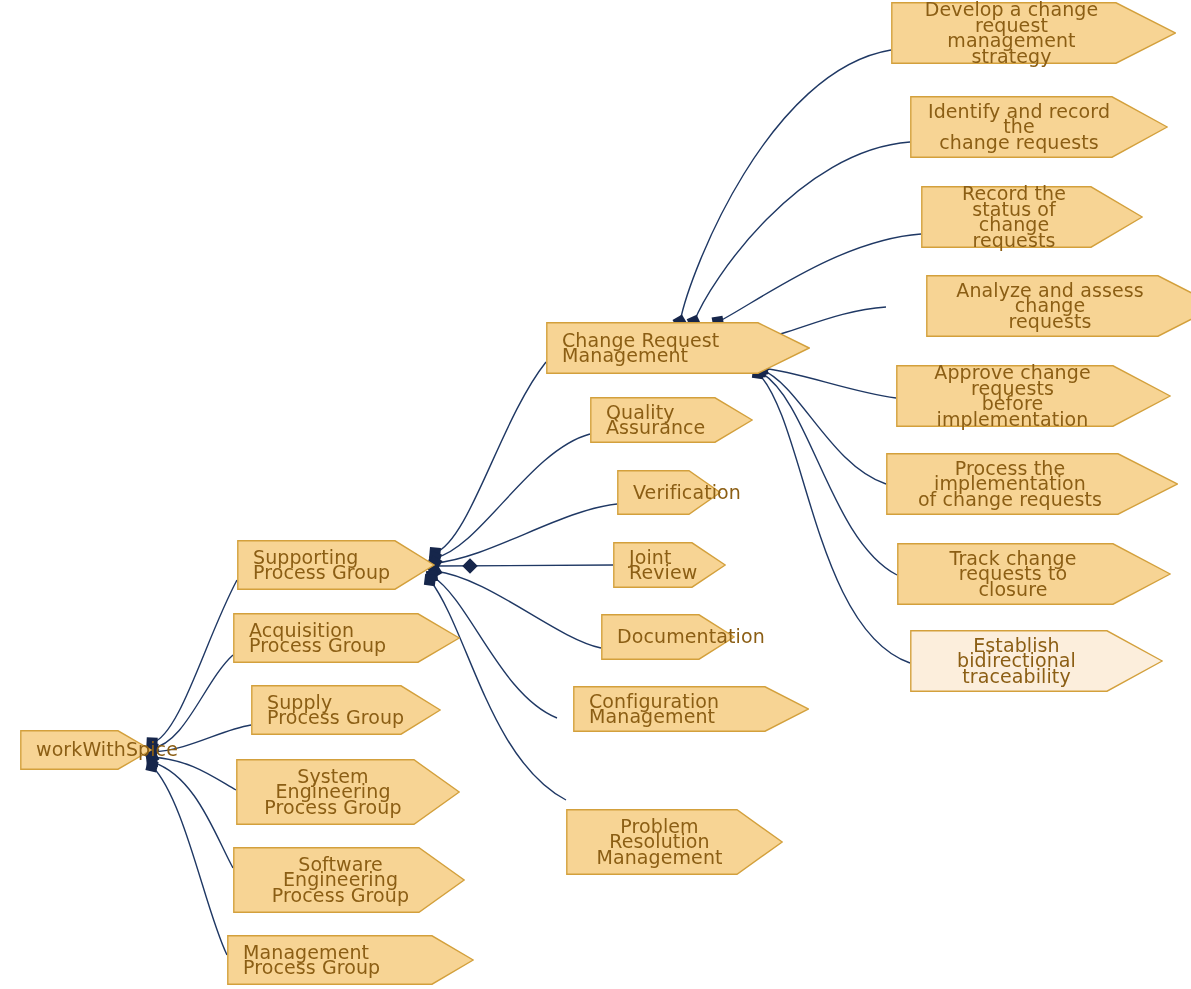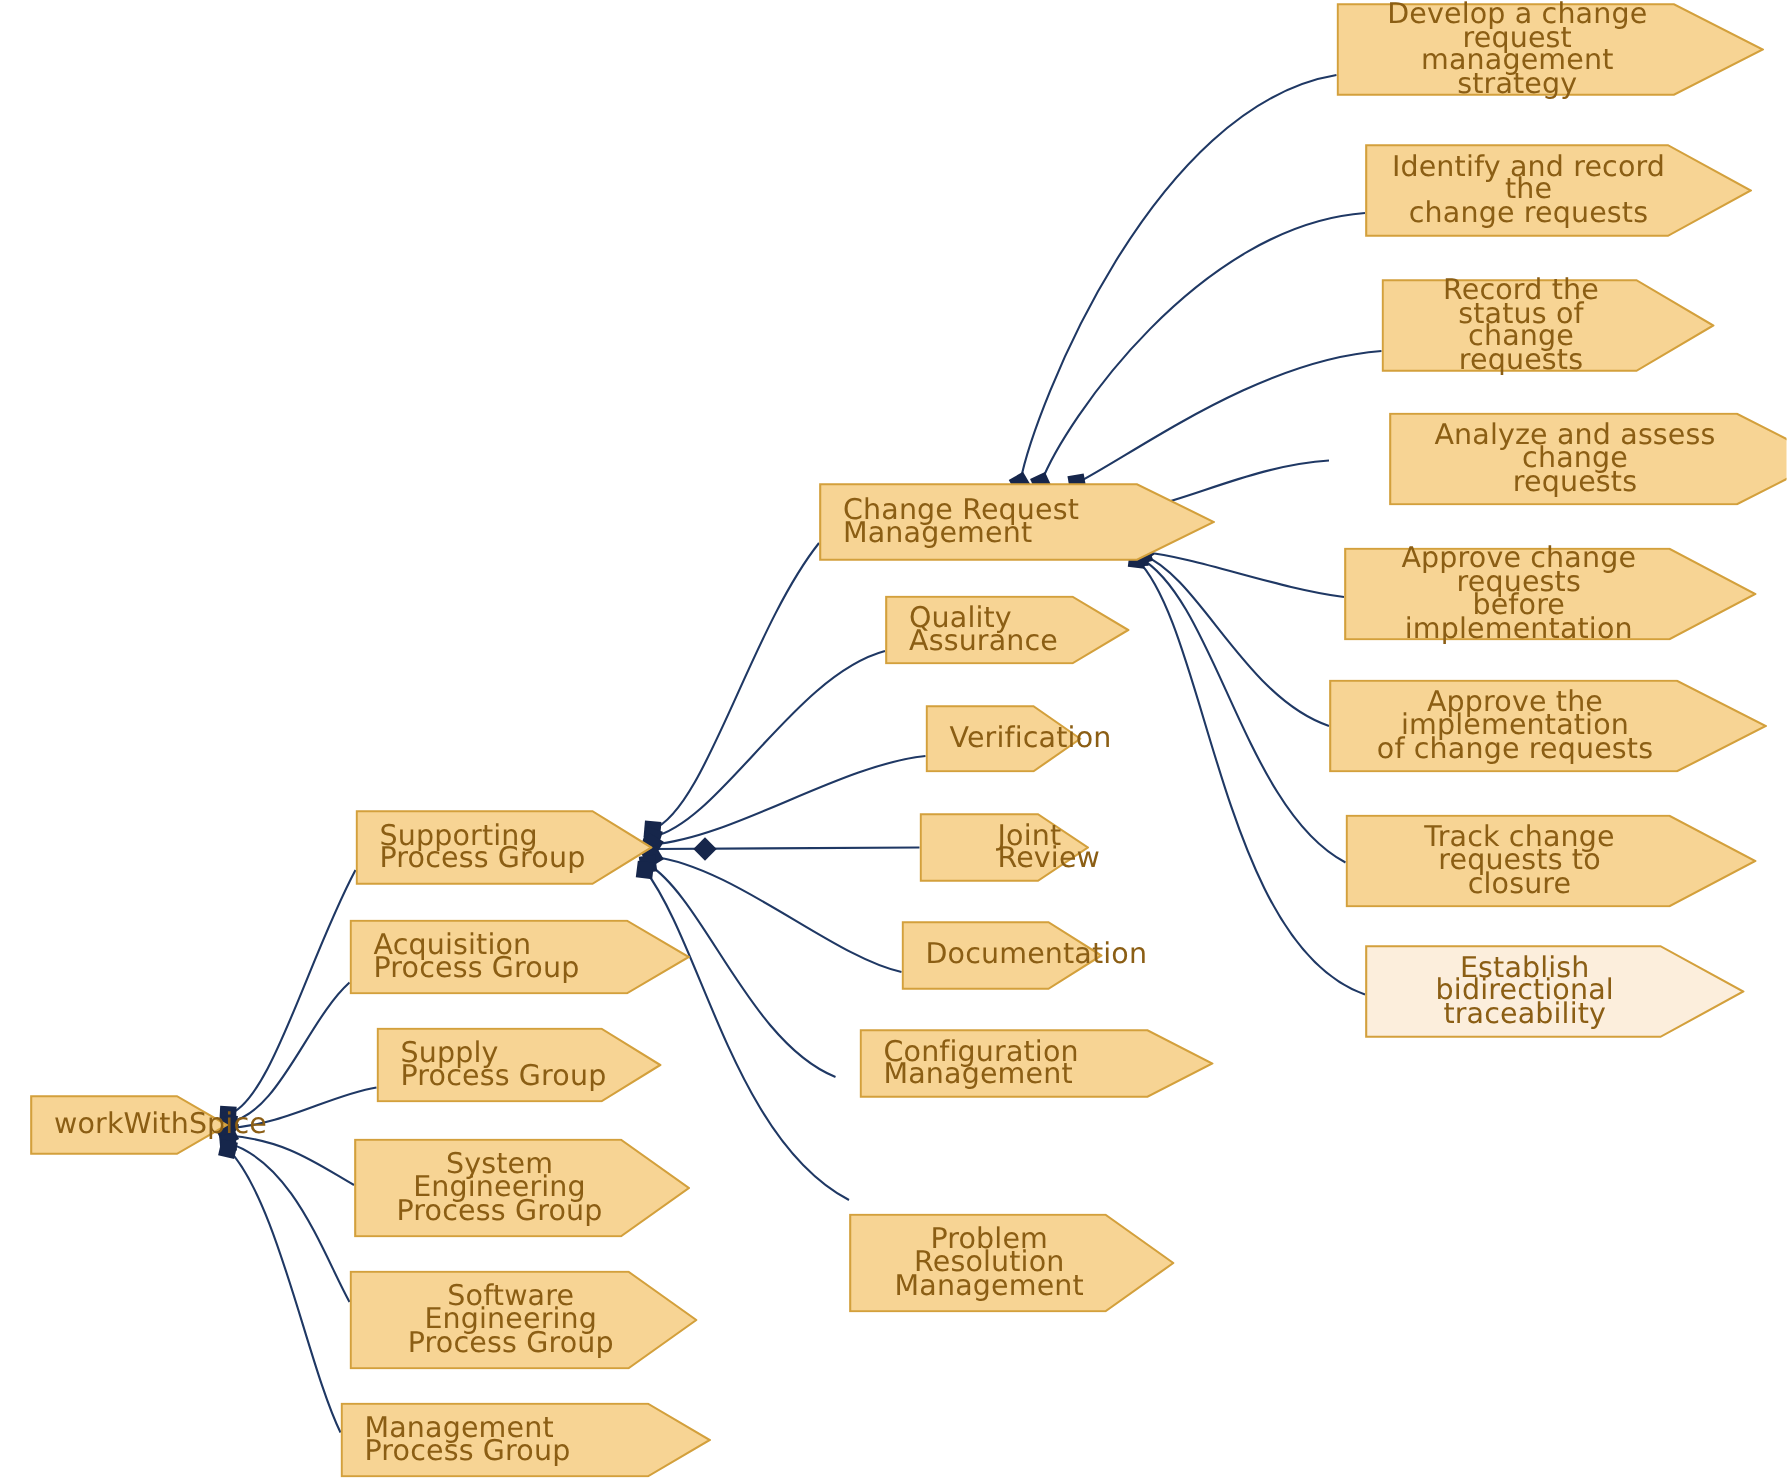--- a/index.html
+++ b/index.html
@@ -144,21 +144,21 @@
       <div class="node align-left" style="left: 617px; top: 470px; width: 104px; height: 45px;">
         <svg class="nshape" viewBox="0 0 104 45" preserveAspectRatio="none">
           <polygon points="0.8,0.8 72,0.8 103.2,22.5 72,44.2 0.8,44.2" fill="#F7D494" stroke="#D3A03C" stroke-width="1.4" vector-effect="non-scaling-stroke"></polygon>
         </svg>
         <span class="nlabel" style="padding-right: 28px;">Verification</span>
       </div>
       <div class="node align-left" style="left: 613px; top: 542px; width: 113px; height: 46px;">
         <svg class="nshape" viewBox="0 0 113 46" preserveAspectRatio="none">
           <polygon points="0.8,0.8 79,0.8 112.2,23 79,45.2 0.8,45.2" fill="#F7D494" stroke="#D3A03C" stroke-width="1.4" vector-effect="non-scaling-stroke"></polygon>
         </svg>
-        <span class="nlabel" style="padding-right: 30px; margin-left: 36px;">Joint Review</span>
+        <span class="nlabel" style="padding-right: 30px;">Joint Review</span>
       </div>
       <div class="node align-left" style="left: 601px; top: 614px; width: 134px; height: 46px;">
         <svg class="nshape" viewBox="0 0 134 46" preserveAspectRatio="none">
           <polygon points="0.8,0.8 98,0.8 133.2,23 98,45.2 0.8,45.2" fill="#F7D494" stroke="#D3A03C" stroke-width="1.4" vector-effect="non-scaling-stroke"></polygon>
         </svg>
         <span class="nlabel" style="padding-right: 32px;">Documentation</span>
       </div>
       <div class="node align-left" style="left: 557px; top: 686px; width: 236px; height: 46px; margin-left: 16px;">
         <svg class="nshape" viewBox="0 0 236 46" preserveAspectRatio="none">
           <polygon points="0.8,0.8 192,0.8 235.2,23 192,45.2 0.8,45.2" fill="#F7D494" stroke="#D3A03C" stroke-width="1.4" vector-effect="non-scaling-stroke"></polygon>
@@ -204,21 +204,21 @@
         <svg class="nshape" viewBox="0 0 275 62" preserveAspectRatio="none">
           <polygon points="0.8,0.8 217,0.8 274.2,31 217,61.2 0.8,61.2" fill="#F7D494" stroke="#D3A03C" stroke-width="1.4" vector-effect="non-scaling-stroke"></polygon>
         </svg>
         <span class="nlabel" style="padding-right: 56px;">Approve change requests
 before implementation</span>
       </div>
       <div class="node" style="left: 886px; top: 453px; width: 292px; height: 62px;">
         <svg class="nshape" viewBox="0 0 292 62" preserveAspectRatio="none">
           <polygon points="0.8,0.8 232,0.8 291.2,31 232,61.2 0.8,61.2" fill="#F7D494" stroke="#D3A03C" stroke-width="1.4" vector-effect="non-scaling-stroke"></polygon>
         </svg>
-        <span class="nlabel" style="padding-right: 58px;">Approve the implementation
+        <span class="nlabel" style="padding-right: 58px;">Process the implementation
 of change requests</span>
       </div>
       <div class="node" style="left: 897px; top: 543px; width: 274px; height: 62px;">
         <svg class="nshape" viewBox="0 0 274 62" preserveAspectRatio="none">
           <polygon points="0.8,0.8 216,0.8 273.2,31 216,61.2 0.8,61.2" fill="#F7D494" stroke="#D3A03C" stroke-width="1.4" vector-effect="non-scaling-stroke"></polygon>
         </svg>
         <span class="nlabel" style="padding-right: 56px;">Track change requests to
 closure</span>
       </div>
       <div class="node" style="left: 910px; top: 630px; width: 253px; height: 62px;">

